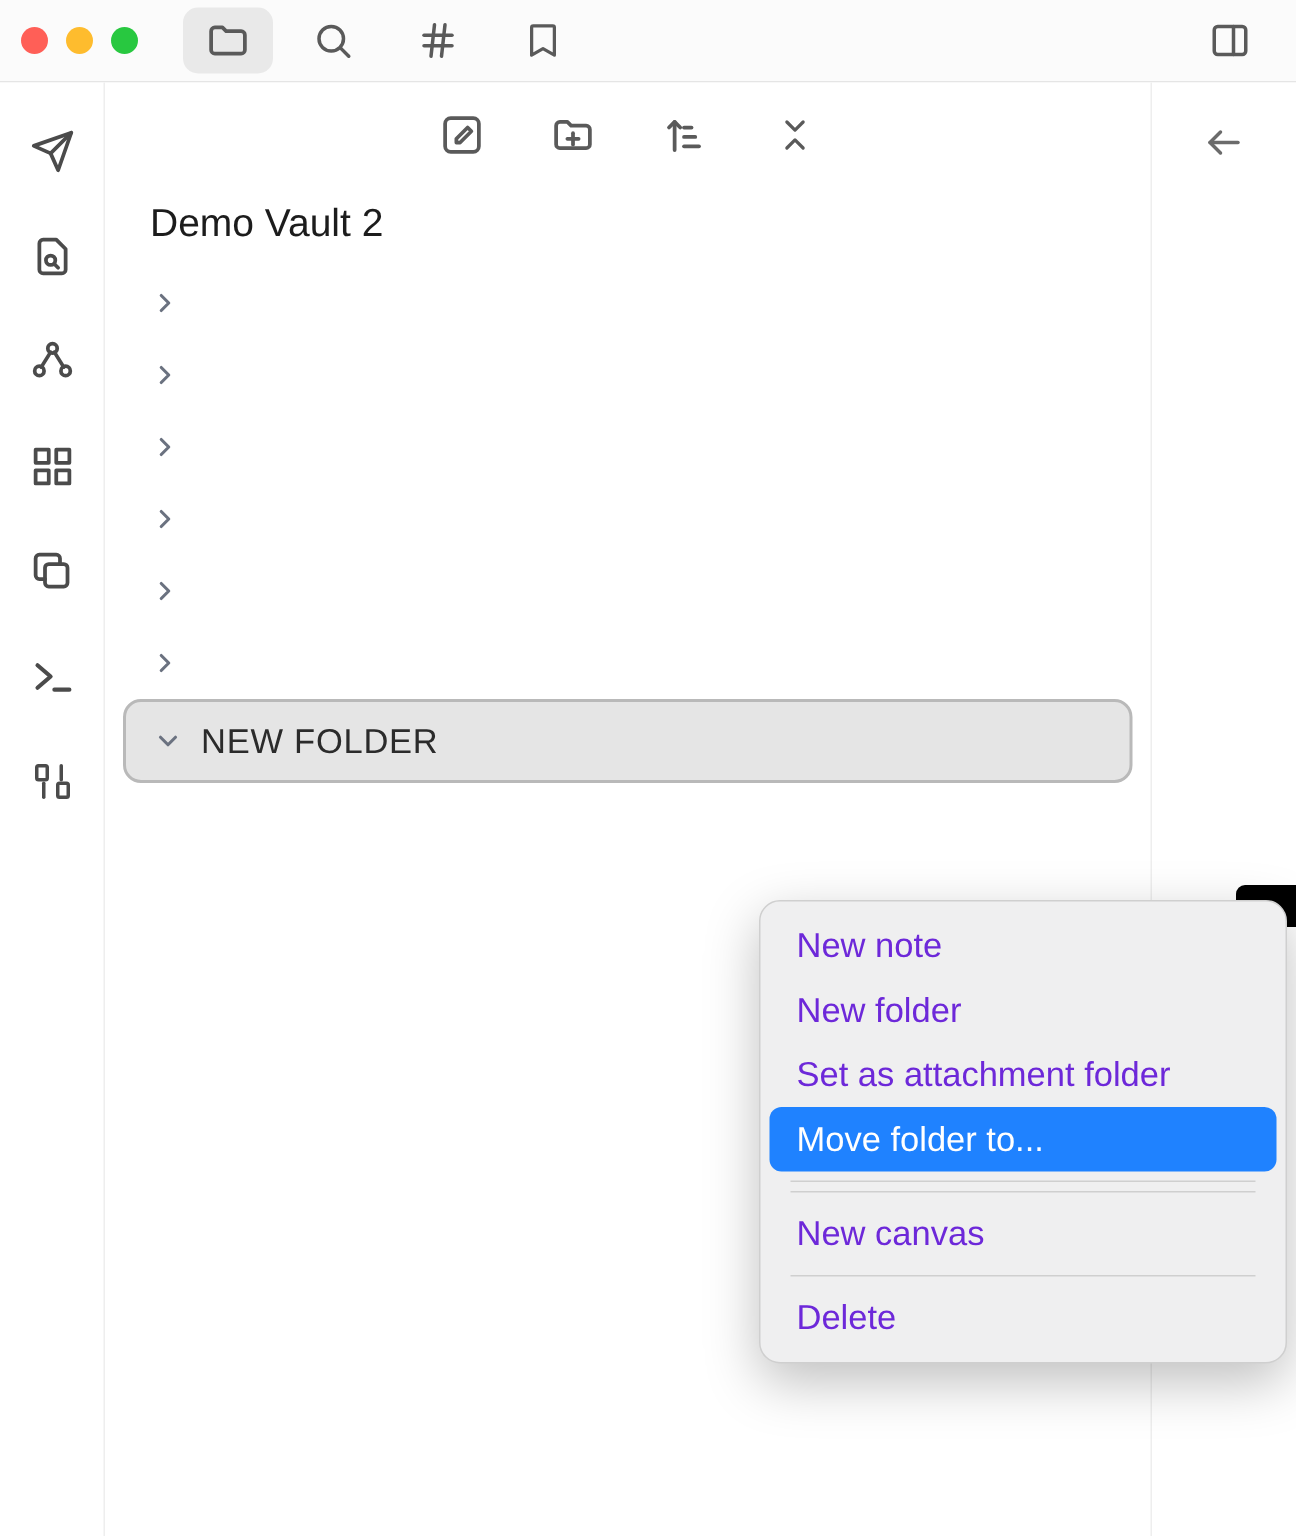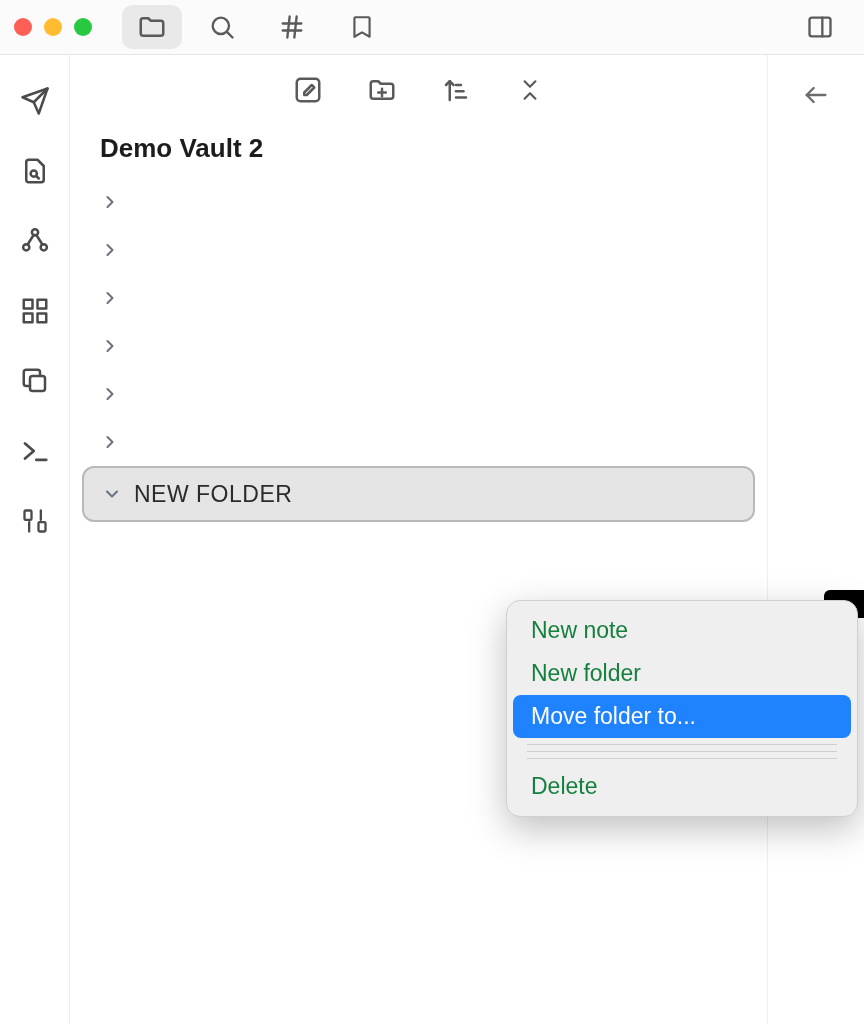--- a/index.html
+++ b/index.html
@@ -77,21 +77,21 @@
       gap: 40px;
       padding: 0 20px;
     }
     .sidebar-tbtn {
       width: 34px; height: 34px;
       display: flex; align-items: center; justify-content: center;
       color: #5a5a5a;
     }
     .vault-title {
       font-size: 26px;
-      font-weight: 700;
+      font-weight: 400;
       padding: 8px 30px 14px 30px;
       color: #1c1c1c;
     }
     .tree { padding: 0 12px; }
     .tree-item {
       display: flex; align-items: center;
       height: 48px;
       padding-left: 18px;
       color: #6b7280;
     }
@@ -128,21 +128,21 @@
       width: 352px;
       background: #efeff0;
       border: 1px solid #cfcfcf;
       border-radius: 14px;
       box-shadow: 0 12px 36px rgba(0,0,0,0.25);
       padding: 8px 6px;
     }
     .cm-item {
       padding: 8px 18px;
       font-size: 23px;
-      color: #15803d;
+      color: #6d28d9;
       border-radius: 8px;
       white-space: nowrap;
     }
     .cm-item.highlight {
       background: #1f82ff;
       color: #ffffff;
     }
     .cm-sep {
       height: 1px;
       background: #cfcfcf;
@@ -338,18 +338,20 @@
         </svg>
     </div>
   </div>
 </div>
 
 <div class="black-tab"></div>
 
 <div class="context-menu">
   <div class="cm-item">New note</div>
   <div class="cm-item">New folder</div>
+  <div class="cm-item">Set as attachment folder</div>
   <div class="cm-item highlight">Move folder to...</div>
   <div class="cm-sep"></div>
   <div class="cm-sep"></div>
+  <div class="cm-item">New canvas</div>
   <div class="cm-sep"></div>
   <div class="cm-item">Delete</div>
 </div>
 
 </body></html>

